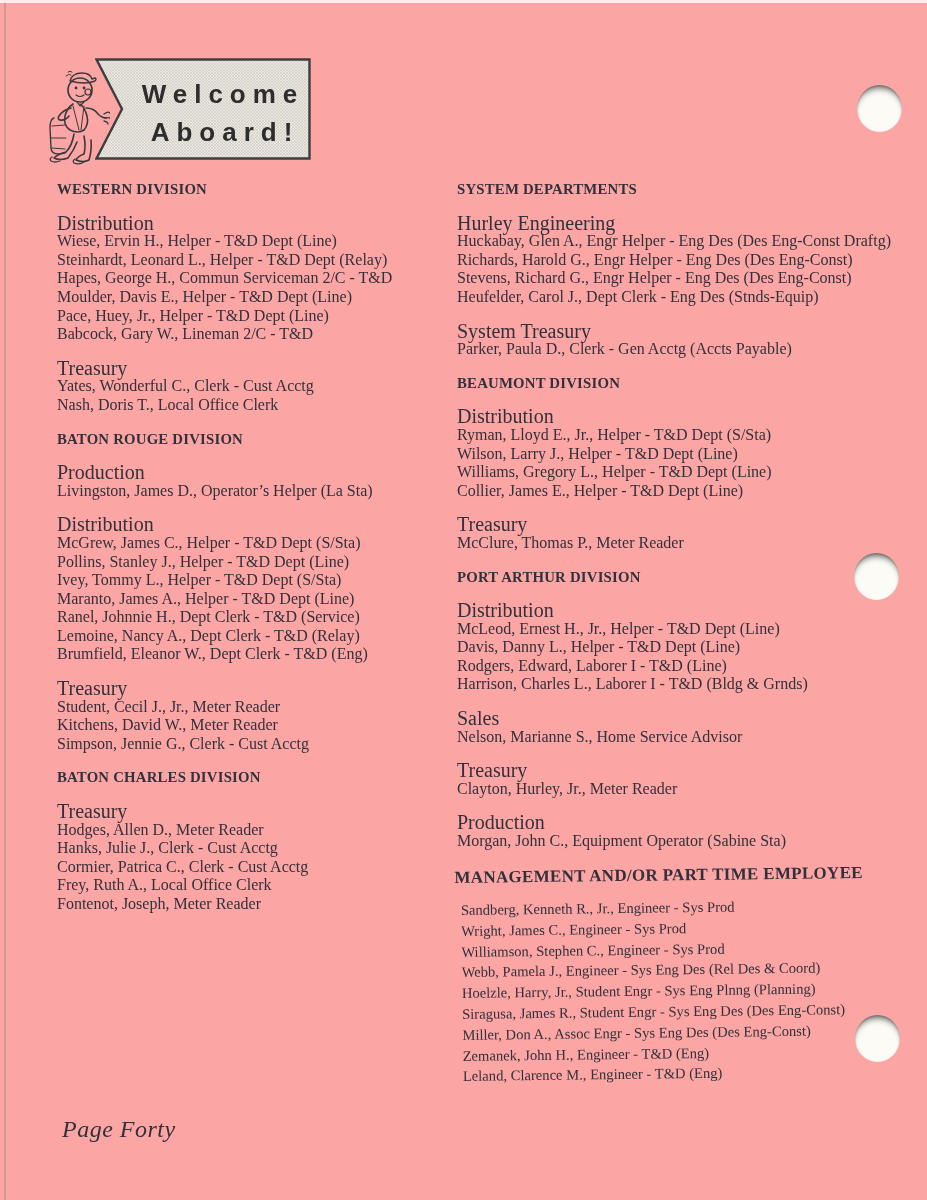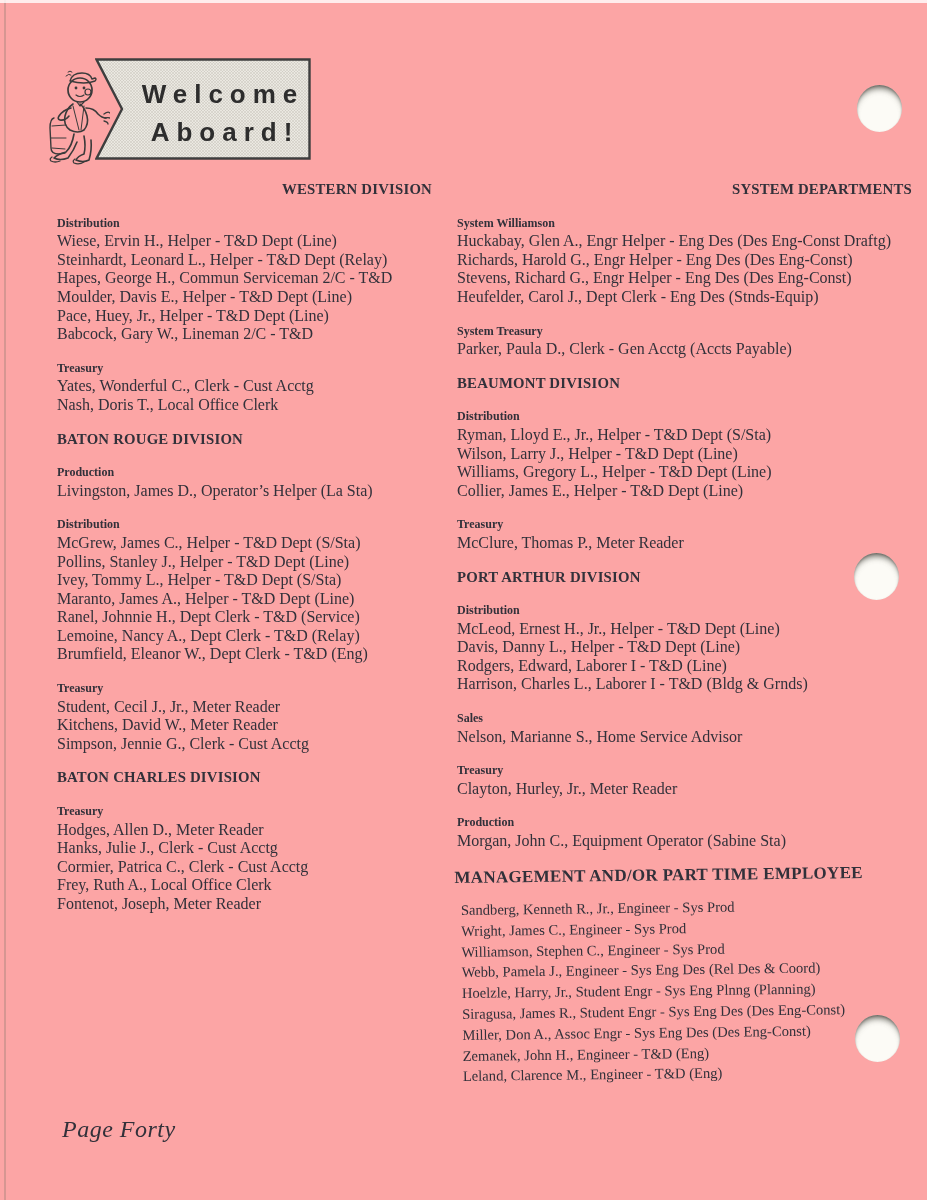--- a/index.html
+++ b/index.html
@@ -36,24 +36,24 @@
 
   
   .col{position:absolute;top:180px;}
   .col-left{left:57px;width:375px;}
   .col-right{left:457px;width:455px;}
 
   .division{
     font-weight:bold;font-size:14.8px;line-height:18.6px;
     letter-spacing:0.2px;margin:15px 0;white-space:nowrap;
   }
-  .col > .division:first-child{margin-top:0;text-align:right;}
+  .col > .division:first-child{margin-top:0;}
   .group{margin:15px 0;}
   .col > .group:first-child{margin-top:0;}
-  .dept{font-weight:bold;font-size:12px;line-height:18.6px;white-space:nowrap;}
+  .dept{font-weight:normal;font-size:20px;line-height:18.6px;white-space:nowrap;}
   .line{font-size:16px;line-height:18.6px;white-space:nowrap;}
 
   
   .mgmt{margin-top:16px;transform:rotate(-0.7deg);transform-origin:left bottom;}
   .mgmt-heading{
     font-weight:bold;font-size:17px;line-height:22px;
     letter-spacing:0.3px;white-space:nowrap;
   }
   .mgmt-names{margin-top:11px;padding-left:6px;}
   .mgmt .line{line-height:20.8px;font-size:14.6px;}
@@ -160,21 +160,21 @@
         <div class="line">Hodges, Allen D., Meter Reader</div>
         <div class="line">Hanks, Julie J., Clerk - Cust Acctg</div>
         <div class="line">Cormier, Patrica C., Clerk - Cust Acctg</div>
         <div class="line">Frey, Ruth A., Local Office Clerk</div>
         <div class="line">Fontenot, Joseph, Meter Reader</div>
       </div>
     </div>
   <div class="col col-right">
       <div class="division">SYSTEM DEPARTMENTS</div>
       <div class="group">
-        <div class="dept">System Williamson</div>
+        <div class="dept">Hurley Engineering</div>
         <div class="line">Huckabay, Glen A.,  Engr Helper - Eng Des (Des Eng-Const Draftg)</div>
         <div class="line">Richards, Harold G., Engr Helper - Eng Des (Des Eng-Const)</div>
         <div class="line">Stevens, Richard G., Engr Helper - Eng Des (Des Eng-Const)</div>
         <div class="line">Heufelder, Carol J., Dept Clerk - Eng Des (Stnds-Equip)</div>
       </div>
       <div class="group">
         <div class="dept">System Treasury</div>
         <div class="line">Parker, Paula D., Clerk - Gen Acctg (Accts Payable)</div>
       </div>
       <div class="division">BEAUMONT DIVISION</div>

